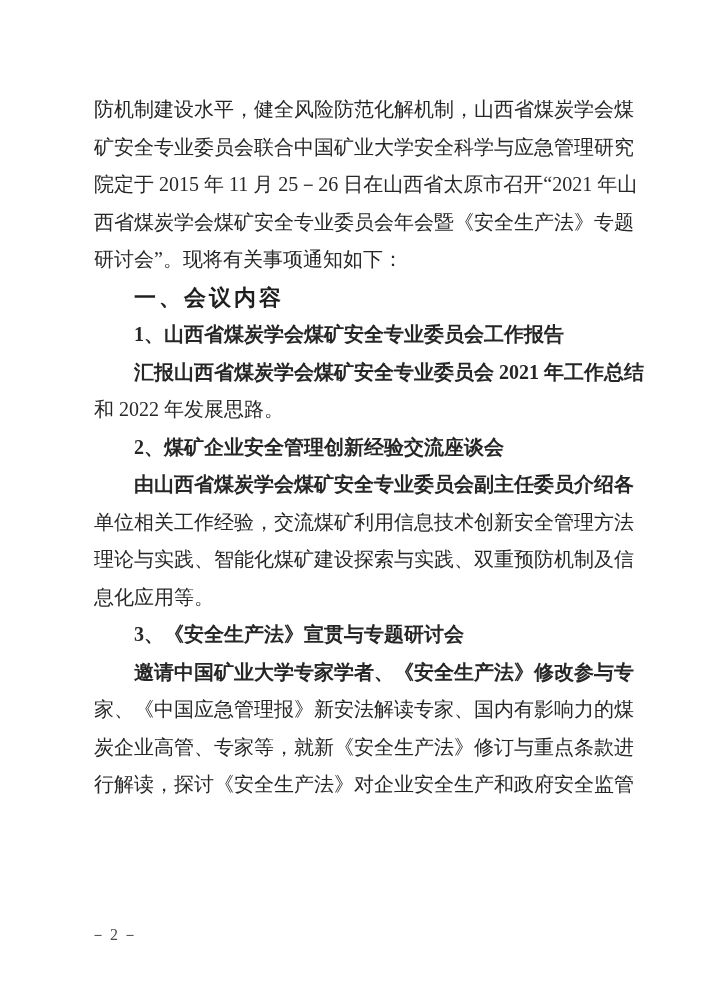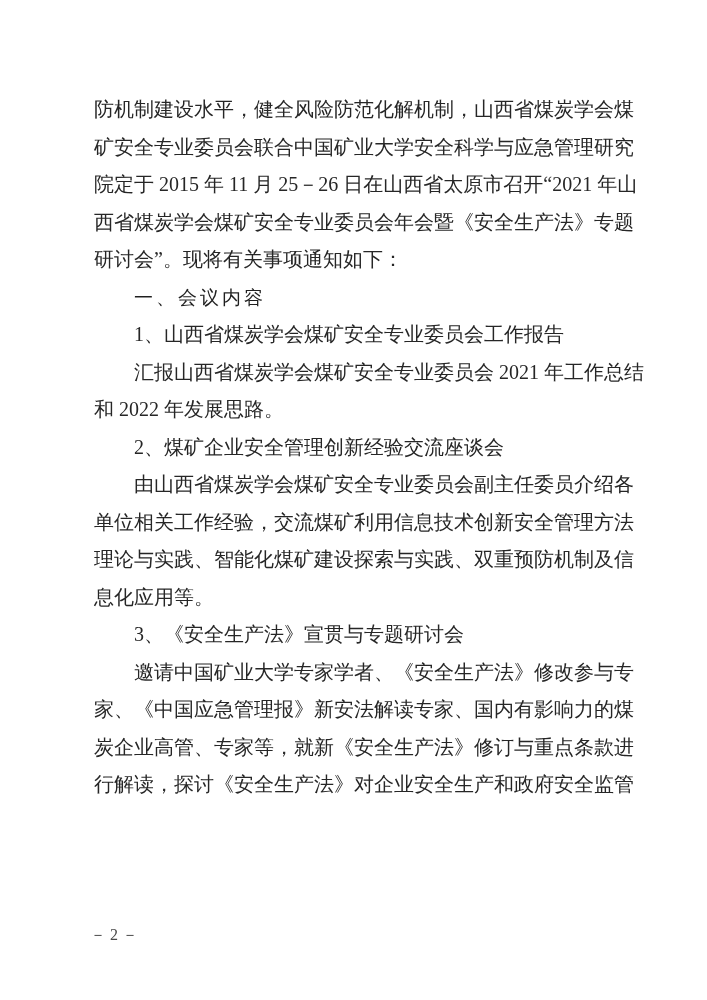--- a/index.html
+++ b/index.html
@@ -21,26 +21,26 @@
   .line {
     height: 37.5px;
     line-height: 37.5px;
     font-size: 20px;
     text-align: justify;
     text-justify: inter-character;
     white-space: nowrap;
     margin-left: 12px;
   }
   .fill { text-align-last: justify; }
-  .indent { padding-left: 40px; }
+  .indent { padding-left: 40px; font-weight: bold; }
   .heading {
     font-family: "Liberation Sans", "DejaVu Sans", sans-serif;
-    font-weight: 400;
+    font-weight: 700;
     letter-spacing: 3px;
-    font-size: 19px;
+    font-size: 22px;
     color: #1f1f1f;
   }
   .pagenum {
     position: absolute;
     left: 90px;
     top: 920px;
     height: 30px;
     line-height: 30px;
     font-size: 16px;
     color: #4a4a4a;

